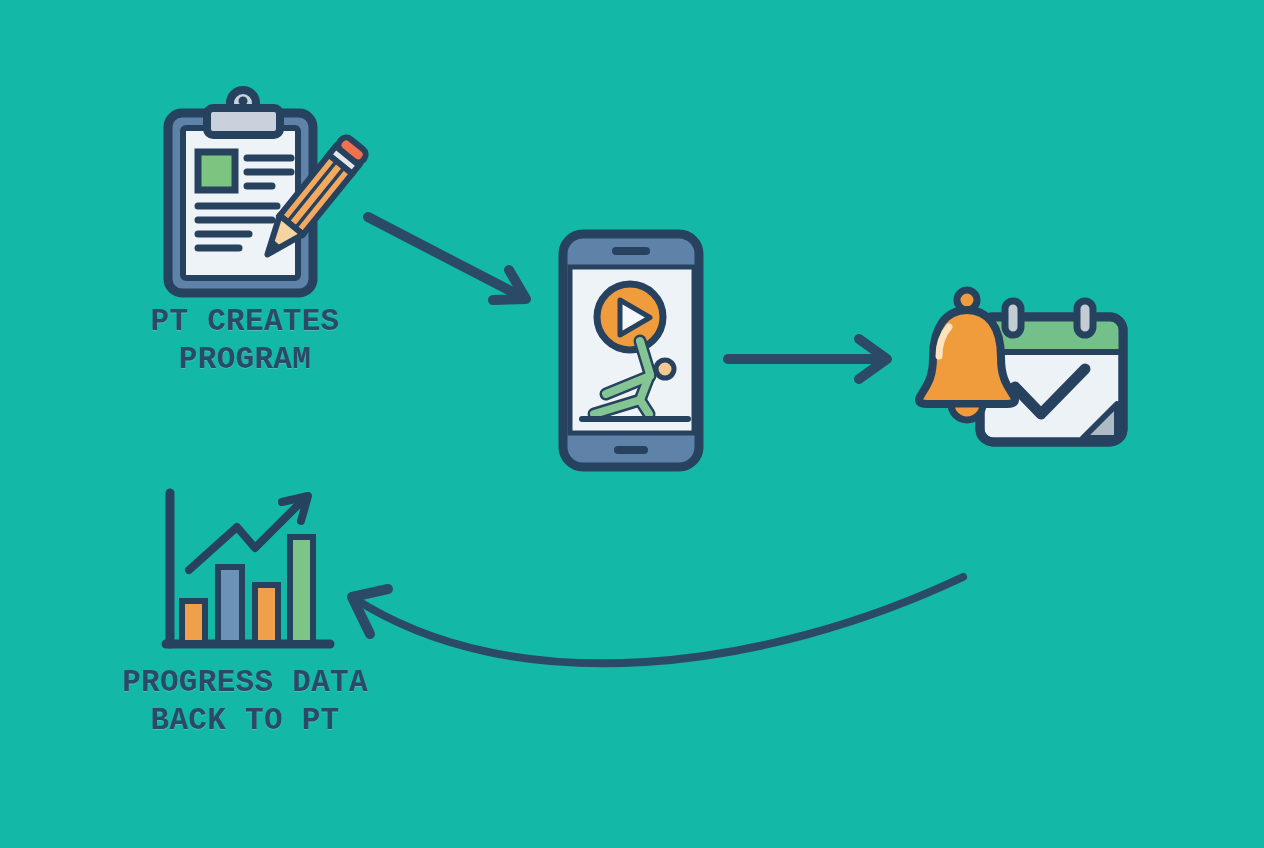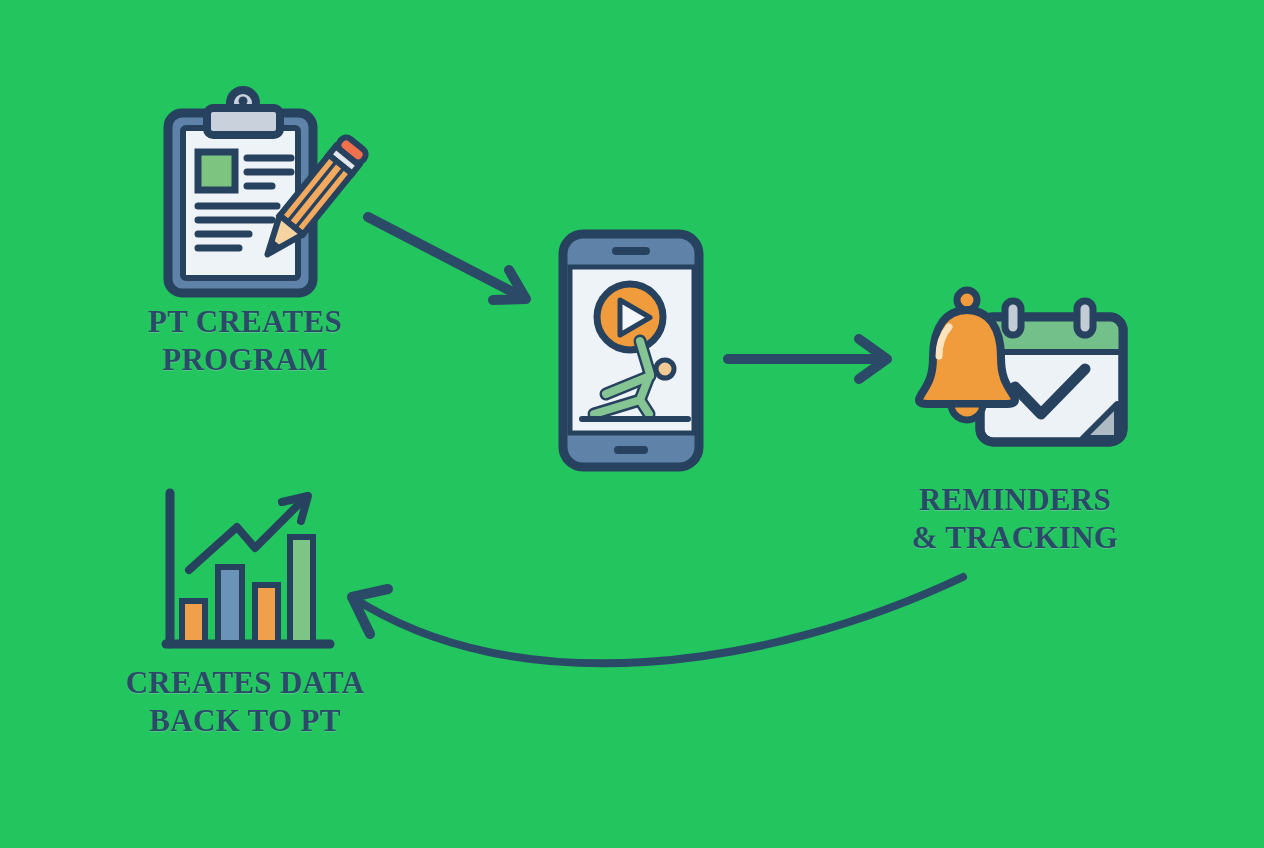--- a/index.html
+++ b/index.html
@@ -1,21 +1,21 @@
 <!DOCTYPE html>
 <html><head>
 <meta charset="utf-8">
 <style>
   html,body{margin:0;padding:0;background:#ffffff;}
   .canvas{
     position:relative;
     width:1264px;height:848px;
-    background:#22c55e;
+    background:#14b8a6;
     overflow:hidden;
-    font-family:Liberation Serif, serif;
+    font-family:Liberation Mono, monospace;
   }
   .abs{position:absolute;}
   .step-label{
     position:absolute;
     text-align:center;
     font-weight:bold;
     font-size:31px;
     line-height:1.24;
     letter-spacing:0.3px;
     color:#2b4a68;
@@ -139,19 +139,17 @@
     <g stroke="#2b4a68" stroke-width="8" stroke-linecap="round" stroke-linejoin="round" fill="none">
       <path d="M 627,19 C 430,112 180,146 16,39"></path>
       <path d="M 52,31 L 16,39 L 34,76" stroke-width="10"></path>
     </g>
   </svg>
 
   <div class="step-label" style="left:115px;top:303px;width:260px;">PT CREATES
 PROGRAM</div>
 
 
-  <div class="step-label" style="left:885px;top:481px;width:260px;">REMINDERS
-&amp; TRACKING</div>
 
-  <div class="step-label" style="left:95px;top:664px;width:300px;">CREATES DATA
+  <div class="step-label" style="left:95px;top:664px;width:300px;">PROGRESS DATA
 BACK TO PT</div>
 
 </div>
 
 </body></html>

